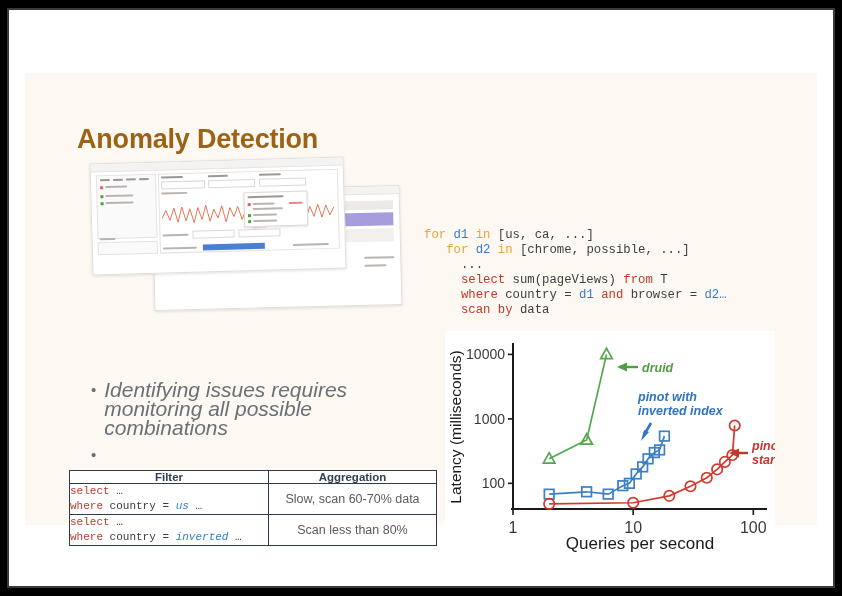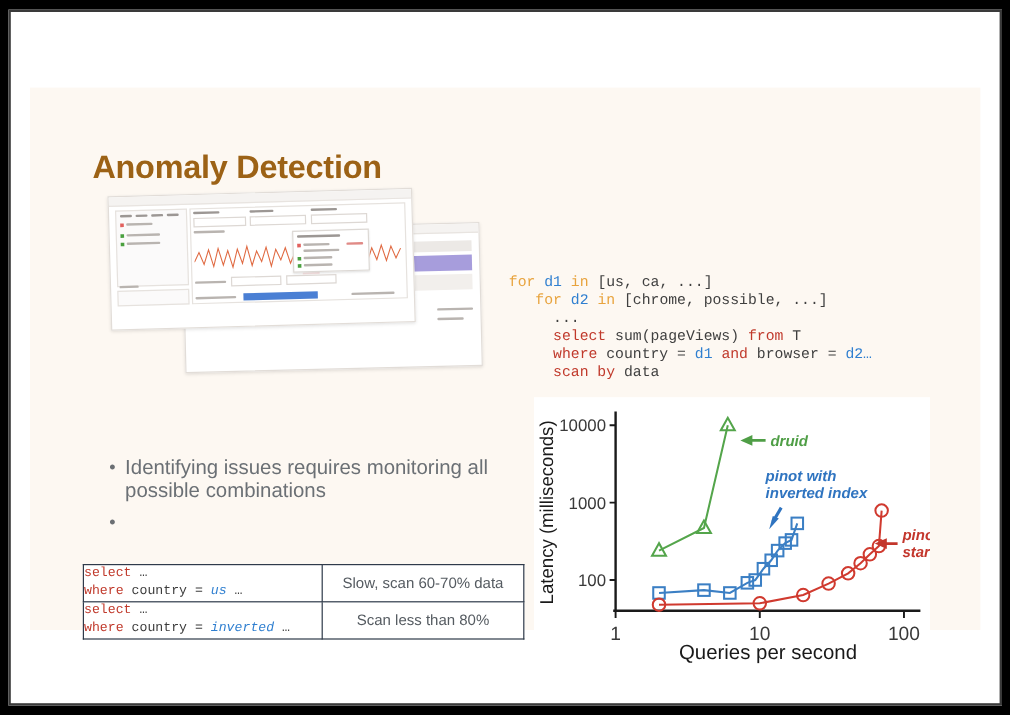--- a/index.html
+++ b/index.html
@@ -47,21 +47,21 @@
   .graycell{position:absolute;background:#ece9e6;}
   .bluebtn{position:absolute;background:#4a7fd4;height:6px;}
   .tip{position:absolute;background:#fff;border:1px solid #dcd8d4;
        box-shadow:0 1px 2px rgba(0,0,0,.12);}
   #wave{position:absolute;}
 
   
   #bullets{position:absolute;left:66px;top:307px;width:330px;}
   .bullet{display:flex;align-items:flex-start;margin-bottom:8px;}
   .dot{color:#6b6f73;font-size:15px;line-height:19px;margin-right:8px;}
-  .btxt{color:#6b7075;font-size:17px;line-height:19px;}
+  .btxt{color:#6b7075;font-size:21px;line-height:19px;font-style:italic;}
 
   
   #tbl{position:absolute;left:44px;top:397px;width:368px;
        border:1px solid #2f3a4a;border-collapse:collapse;background:#fff;}
   #tbl td,#tbl th{border:1px solid #2f3a4a;padding:0;vertical-align:middle;}
   .thcell{text-align:center;font-size:11.5px;font-weight:bold;color:#33404f;
           padding:4px 0;font-family:"Liberation Sans",sans-serif;}
   .qcell{font-family:"Liberation Mono","DejaVu Sans Mono",monospace;
          font-size:11px;color:#3c3c3c;padding:4px 5px;line-height:15px;
          width:198px;}
@@ -180,20 +180,24 @@
         <span class="dot">•</span>
         <span class="btxt">Identifying issues requires monitoring all possible combinations</span>
       </div>
       <div class="bullet">
         <span class="dot">•</span>
       </div>
     </div>
 
     <table id="tbl">
       <tbody>
+          <tr>
+        <th class="thcell">Filter</th>
+        <th class="thcell">Aggregation</th>
+      </tr>
       <tr>
         <td class="qcell">
           <span class="kw">select</span><span> …</span><br>
           <span class="kw">where</span><span> country = </span><span class="val">us</span><span> …</span>
         </td>
         <td class="acell">Slow, scan 60-70% data</td>
       </tr>
       <tr>
         <td class="qcell">
           <span class="kw">select</span><span> …</span><br>

